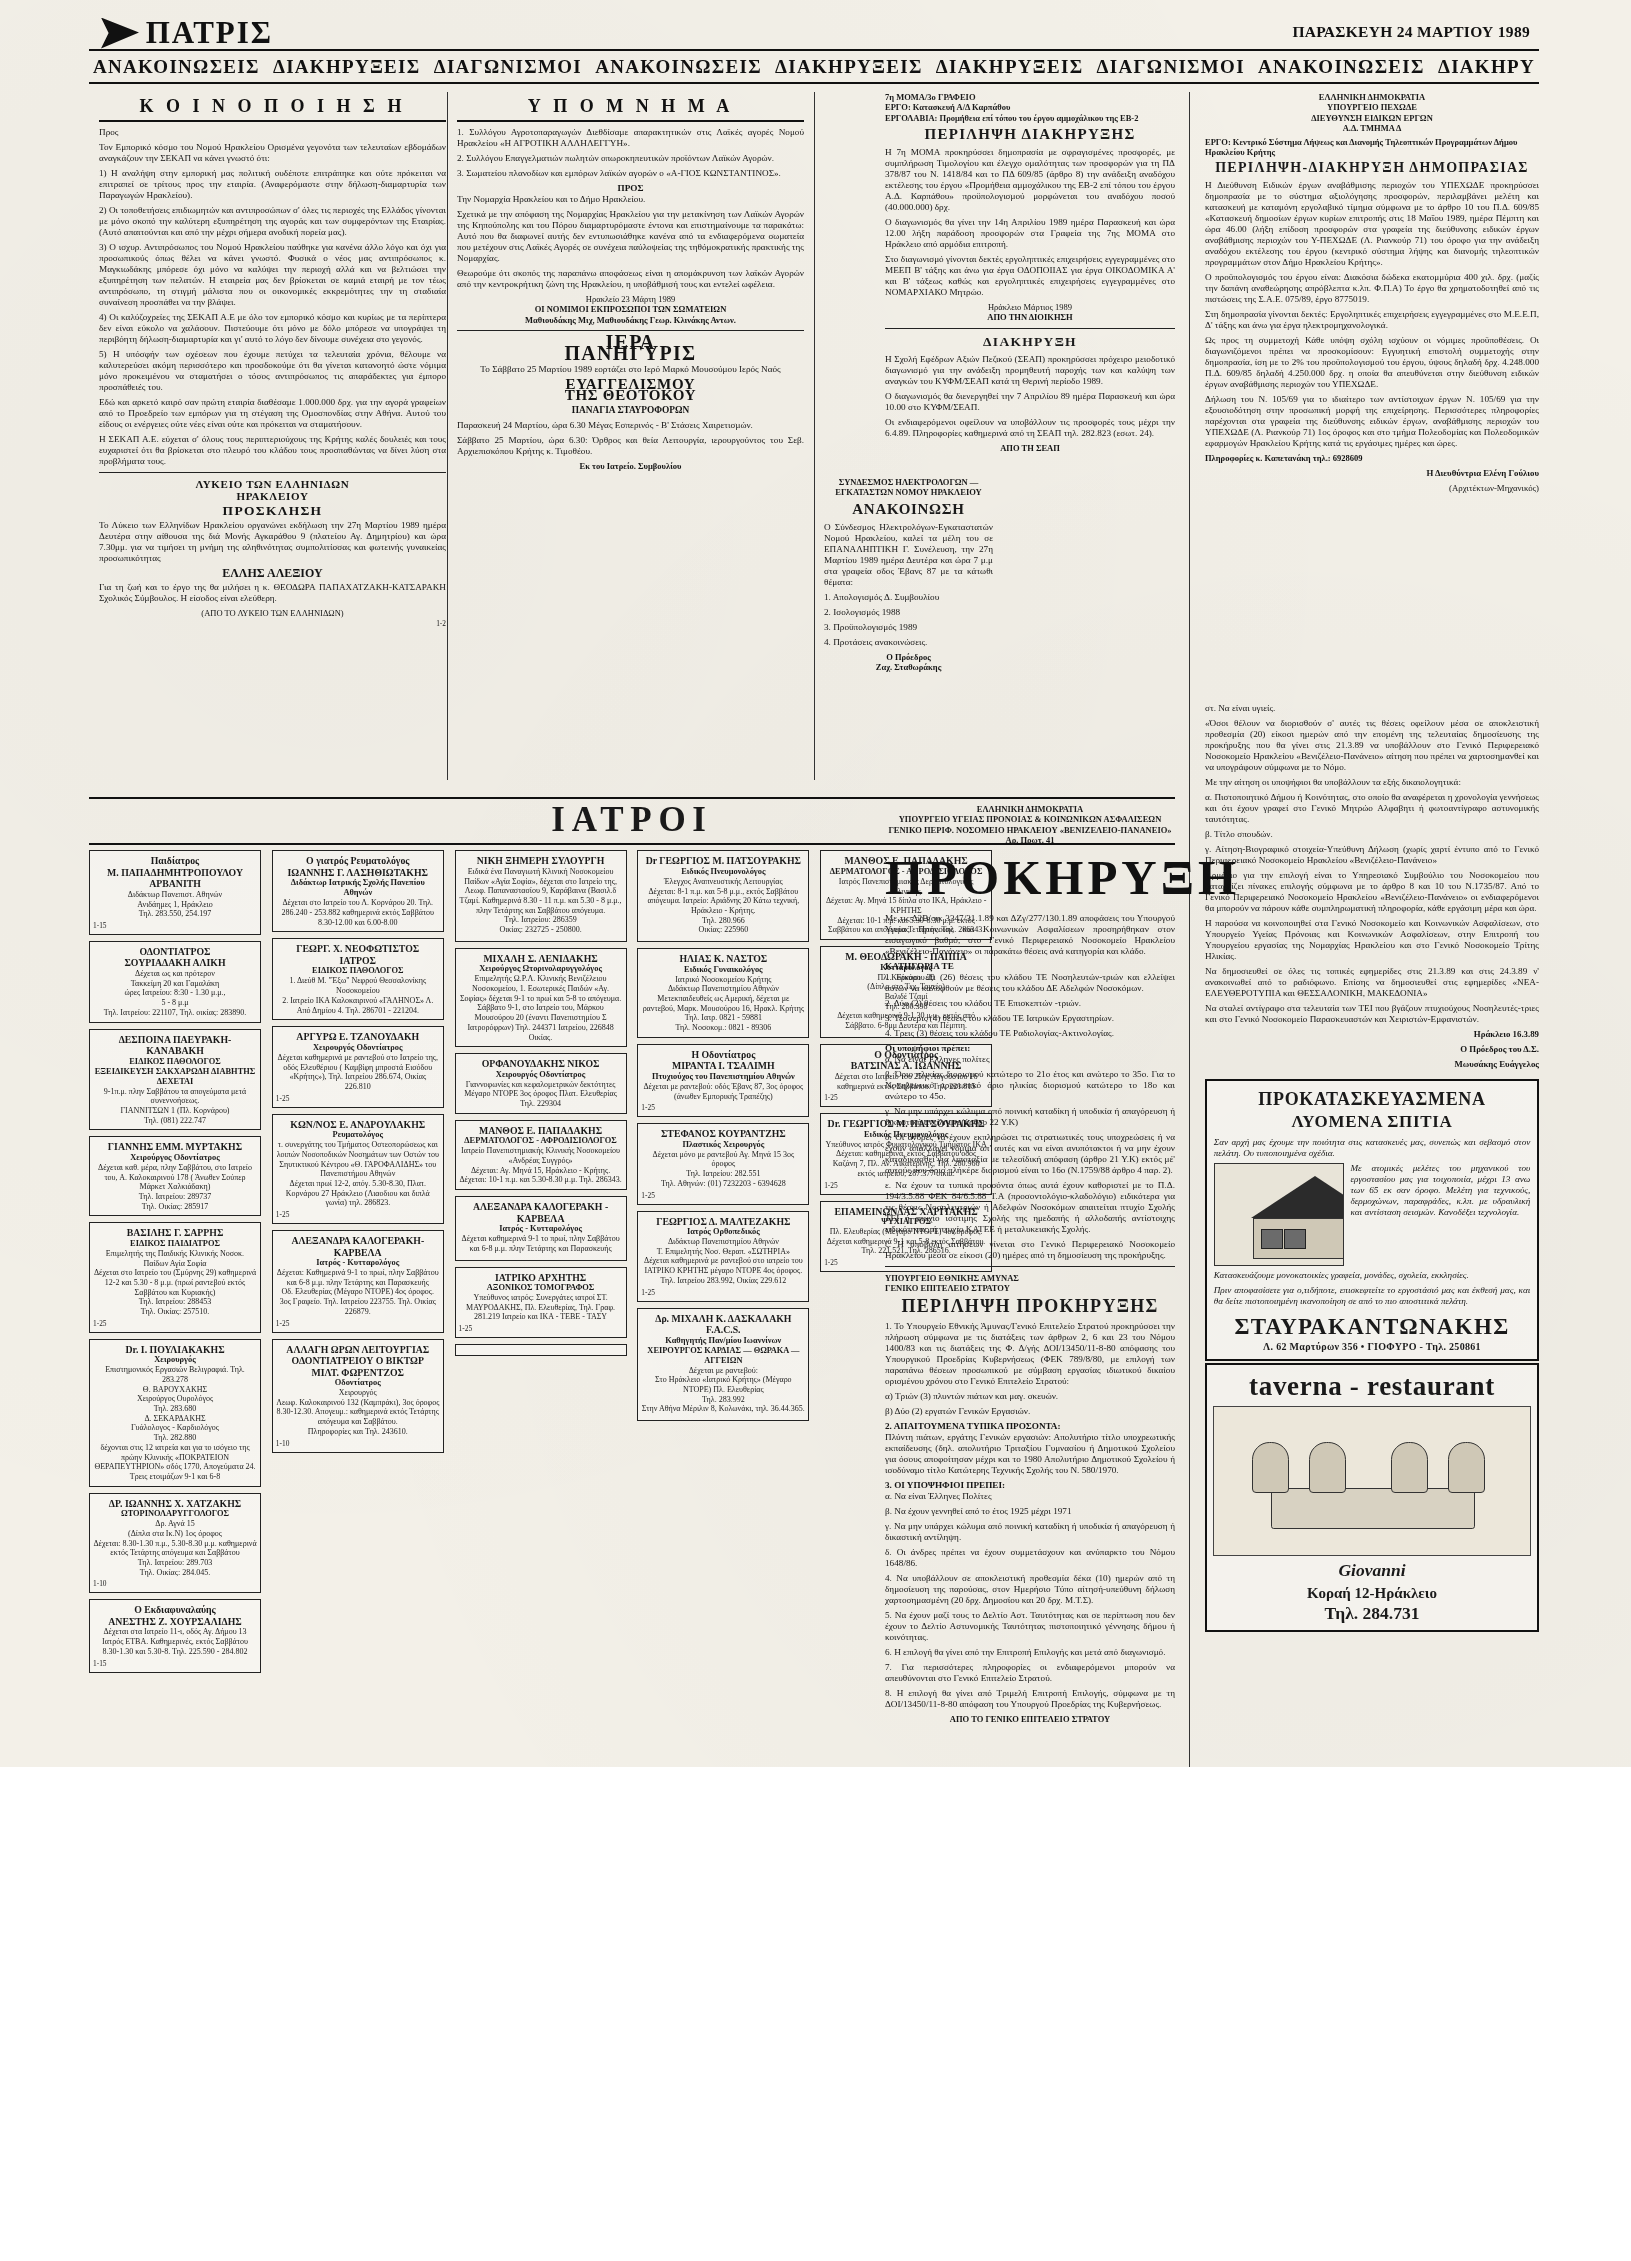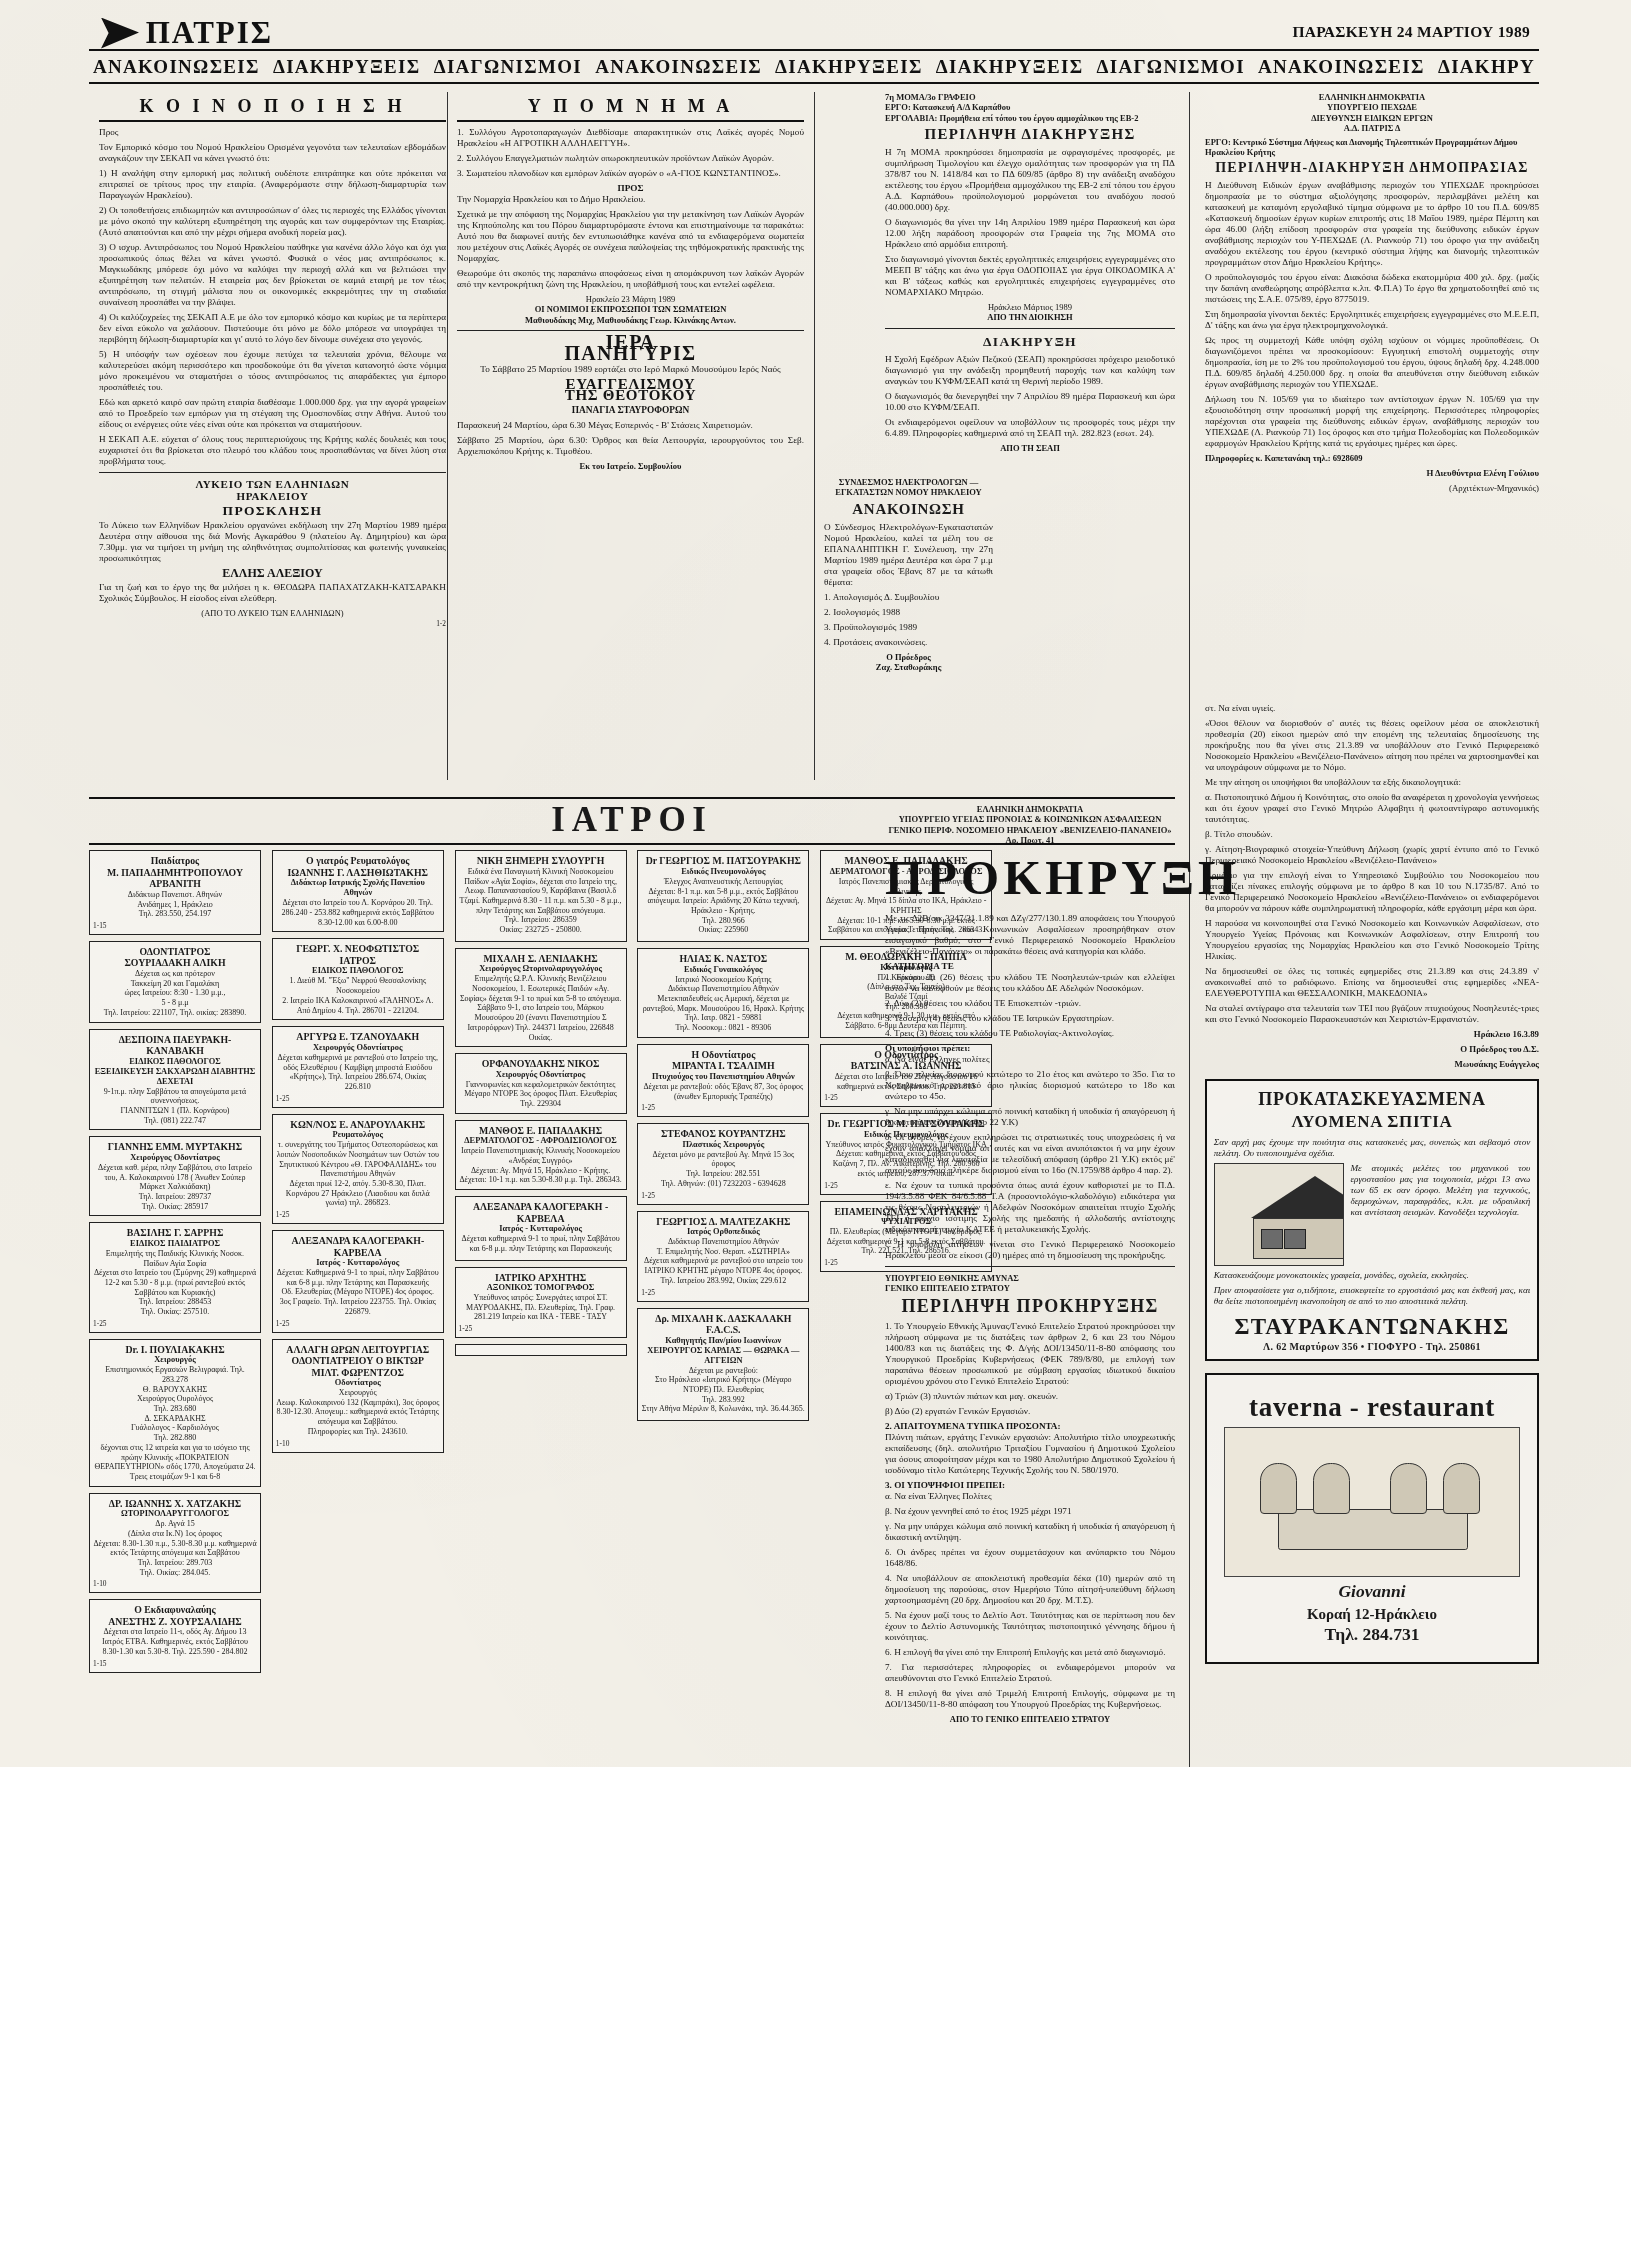--- a/index.html
+++ b/index.html
@@ -127,21 +127,21 @@
   .roof{position:absolute;left:28%;top:12px;width:0;height:0;border-left:64px solid transparent;border-right:64px solid transparent;border-bottom:42px solid #2b2b2b;}
   .walls{position:absolute;left:30%;top:54px;width:101px;height:39px;background:#cfc8b6;border:1.3px solid #333;}
   .win{position:absolute;width:20px;height:17.5px;background:#6b6b6b;border:1.3px solid #222;}
   .brand{
     text-align:center;font-size:23px;font-weight:bold;letter-spacing:1.3px;margin:6.7px 0 1.3px 0;
   }
   .brandline{
     text-align:center;font-size:10px;font-weight:bold;letter-spacing:0.3px;
   }
   .taverna{
-    border:2px solid #111;margin-top:12px;padding:17px;box-sizing:border-box;background:rgba(255,255,255,0.35);
+    border:2px solid #111;margin-top:2px;padding:6px;box-sizing:border-box;background:rgba(255,255,255,0.35);
     position:relative;
   }
   .taverna .tt{
     text-align:center;font-size:27px;font-weight:bold;letter-spacing:0.7px;font-family:"Liberation Serif",serif;
   }
   .tav-art{
     height:148px;border:0.7px solid #444;margin:4px 0;position:relative;background:#ece7da;overflow:hidden;
   }
   .tav-table{position:absolute;left:18%;top:81px;width:64%;height:39px;background:#d8d2c2;border:1.3px solid #333;border-radius:2.7px;}
   .tav-person{position:absolute;width:35px;height:49px;background:#cfc8b6;border:1.3px solid #333;border-radius:17.5px 17.5px 4px 4px;top:35px;}
@@ -272,21 +272,21 @@
         <p>Ο διαγωνισμός θα διενεργηθεί την 7 Απριλίου 89 ημέρα Παρασκευή και ώρα 10.00 στο ΚΥΦΜ/ΣΕΑΠ.</p>
         <p>Οι ενδιαφερόμενοι οφείλουν να υποβάλλουν τις προσφορές τους μέχρι την 6.4.89. Πληροφορίες καθημερινά από τη ΣΕΑΠ τηλ. 282.823 (εσωτ. 24).</p>
         <div class="center tiny bold">ΑΠΟ ΤΗ ΣΕΑΠ</div>
       </div>
     </div>
 
     <div class="col" style="left:1116px;width:334px;">
       <div class="tiny bold center">ΕΛΛΗΝΙΚΗ ΔΗΜΟΚΡΑΤΙΑ</div>
       <div class="tiny bold center">ΥΠΟΥΡΓΕΙΟ ΠΕΧΩΔΕ</div>
       <div class="tiny bold center">ΔΙΕΥΘΥΝΣΗ ΕΙΔΙΚΩΝ ΕΡΓΩΝ</div>
-      <div class="tiny bold center">Α.Δ. ΠΑΤΡΙΣ Δ</div>
+      <div class="tiny bold center">Α.Δ. ΤΜΗΜΑ Δ</div>
       <div class="tiny bold" style="margin-top:4px">ΕΡΓΟ: Κεντρικό Σύστημα Λήψεως και Διανομής Τηλεοπτικών Προγραμμάτων Δήμου Ηρακλείου Κρήτης</div>
       <div class="title-c" style="font-size:14px">ΠΕΡΙΛΗΨΗ-ΔΙΑΚΗΡΥΞΗ ΔΗΜΟΠΡΑΣΙΑΣ</div>
       <div class="body-text">
         <p>Η Διεύθυνση Ειδικών έργων αναβάθμισης περιοχών του ΥΠΕΧΩΔΕ προκηρύσσει δημοπρασία με το σύστημα αξιολόγησης προσφορών, περιλαμβάνει μελέτη και κατασκευή με καταμόνη εργολαβικό τίμημα σύμφωνα με το άρθρο 10 του Π.Δ. 609/85 «Κατασκευή δημοσίων έργων κυρίων επιτροπής στις 18 Μαΐου 1989, ημέρα Πέμπτη και ώρα 46.00 (λήξη επίδοση προσφορών στα γραφεία της διεύθυνσης ειδικών έργων αναβάθμισης περιοχών του Υ-ΠΕΧΩΔΕ (Λ. Ριανκούρ 71) του όροφο για την ανάδειξη αναδόχου εκτέλεσης του έργου (κεντρικό σύστημα λήψης και διανομής τηλεοπτικών προγραμμάτων στον Δήμο Ηρακλείου Κρήτης».</p>
         <p>Ο προϋπολογισμός του έργου είναι: Διακόσια δώδεκα εκατομμύρια 400 χιλ. δρχ. (μαζίς την δαπάνη αναθεώρησης απρόβλεπτα κ.λπ. Φ.Π.Α) Το έργο θα χρηματοδοτηθεί από τις πιστώσεις της Σ.Α.Ε. 075/89, έργο 8775019.</p>
         <p>Στη δημοπρασία γίνονται δεκτές: Εργοληπτικές επιχειρήσεις εγγεγραμμένες στο Μ.Ε.Ε.Π, Δ' τάξης και άνω για έργα ηλεκτρομηχανολογικά.</p>
         <p>Ως προς τη συμμετοχή Κάθε υπόψη σχόλη ισχύουν οι νόμιμες προϋποθέσεις. Οι διαγωνιζόμενοι πρέπει να προσκομίσουν: Εγγυητική επιστολή συμμετοχής στην δημοπρασία, ίση με το 2% του προϋπολογισμού του έργου, ύψους δηλαδή δρχ. 4.248.000 Π.Δ. 609/85 δηλαδή 4.250.000 δρχ. η οποία θα απευθύνεται στην διεύθυνση ειδικών έργων αναβάθμισης περιοχών του ΥΠΕΧΩΔΕ.</p>
         <p>Δήλωση του Ν. 105/69 για το ιδιαίτερο των αντίστοιχων έργων Ν. 105/69 για την εξουσιοδότηση στην προσωπική μορφή της επιχείρησης. Περισσότερες πληροφορίες παρέχονται στα γραφεία της διεύθυνσης ειδικών έργων, αναβάθμισης περιοχών του ΥΠΕΧΩΔΕ (Λ. Ριανκούρ 71) 1ος όροφος και στο τμήμα Πολεοδομίας και Πολεοδομικών εφαρμογών Ηρακλείου Κρήτης κατά τις εργάσιμες ημέρες και ώρες.</p>
         <div class="tiny bold">Πληροφορίες κ. Καπετανάκη τηλ.: 6928609</div>
         <div class="sig">Η Διευθύντρια Ελένη Γούλιου</div>

